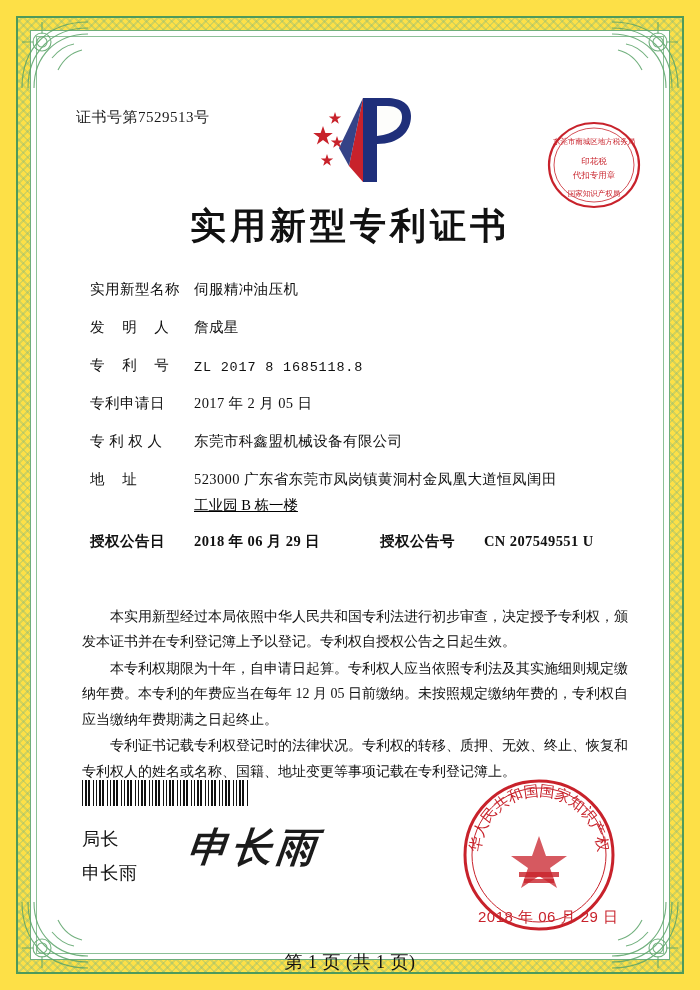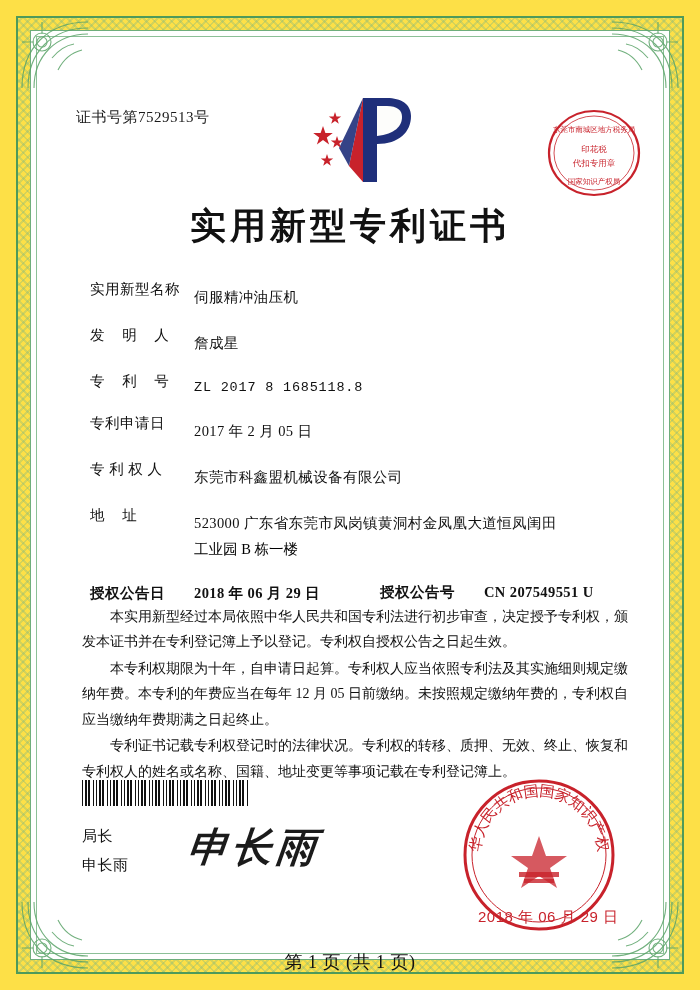--- a/index.html
+++ b/index.html
@@ -87,49 +87,49 @@
   }
 
   .fields {
     position: absolute;
     top: 228px;
     left: 42px;
     right: 10px;
   }
   .field-row {
     display: flex;
-    align-items: flex-start;
+    align-items: flex-end;
     margin-bottom: 19px;
     font-size: 14.5px;
     color: #111;
   }
   .field-label {
     width: 104px;
     flex: 0 0 104px;
     letter-spacing: 0.5px;
     white-space: nowrap;
   }
   .field-label.spaced {
     letter-spacing: 7px;
   }
   .field-value {
     flex: 1 1 auto;
     letter-spacing: 0.4px;
-    margin-top: 8px;
   }
   .field-value.mono {
     font-family: "Liberation Mono", "DejaVu Sans Mono", monospace;
     font-size: 13.5px;
     letter-spacing: 0.8px;
   }
   .addr-cont {
     margin-left: 104px;
     margin-top: -12px;
     margin-bottom: 17px;
     font-size: 14.5px;
+    text-decoration: underline;
   }
   .two-col {
     display: flex;
     font-size: 14.5px;
     color: #111;
   }
   .two-col .col {
     display: flex;
     align-items: baseline;
     font-weight: bold;
@@ -162,21 +162,21 @@
       90deg,
       #111 0 1px, #fff 1px 3px, #111 3px 5px, #fff 5px 6px,
       #111 6px 8px, #fff 8px 11px, #111 11px 12px, #fff 12px 14px
     );
   }
 
   .director {
     position: absolute;
     left: 34px;
     top: 770px;
-    font-size: 15px;
+    font-size: 18px;
     line-height: 1.9;
     color: #111;
     letter-spacing: 0.5px;
   }
   .signature {
     position: absolute;
     left: 140px;
     top: 768px;
     font-size: 40px;
     font-family: "DejaVu Serif", serif;
@@ -200,21 +200,21 @@
     left: 430px;
     top: 856px;
     font-size: 15px;
     color: #c8222b;
     letter-spacing: 0.5px;
     font-family: "Liberation Sans", sans-serif;
   }
   .seal-small {
     position: absolute;
     left: 497px;
-    top: 52px;
+    top: 64px;
     width: 98px;
     height: 98px;
   }
 
   .footer {
     position: absolute;
     left: 0; right: 0;
     top: 898px;
     text-align: center;
     font-size: 18px;

